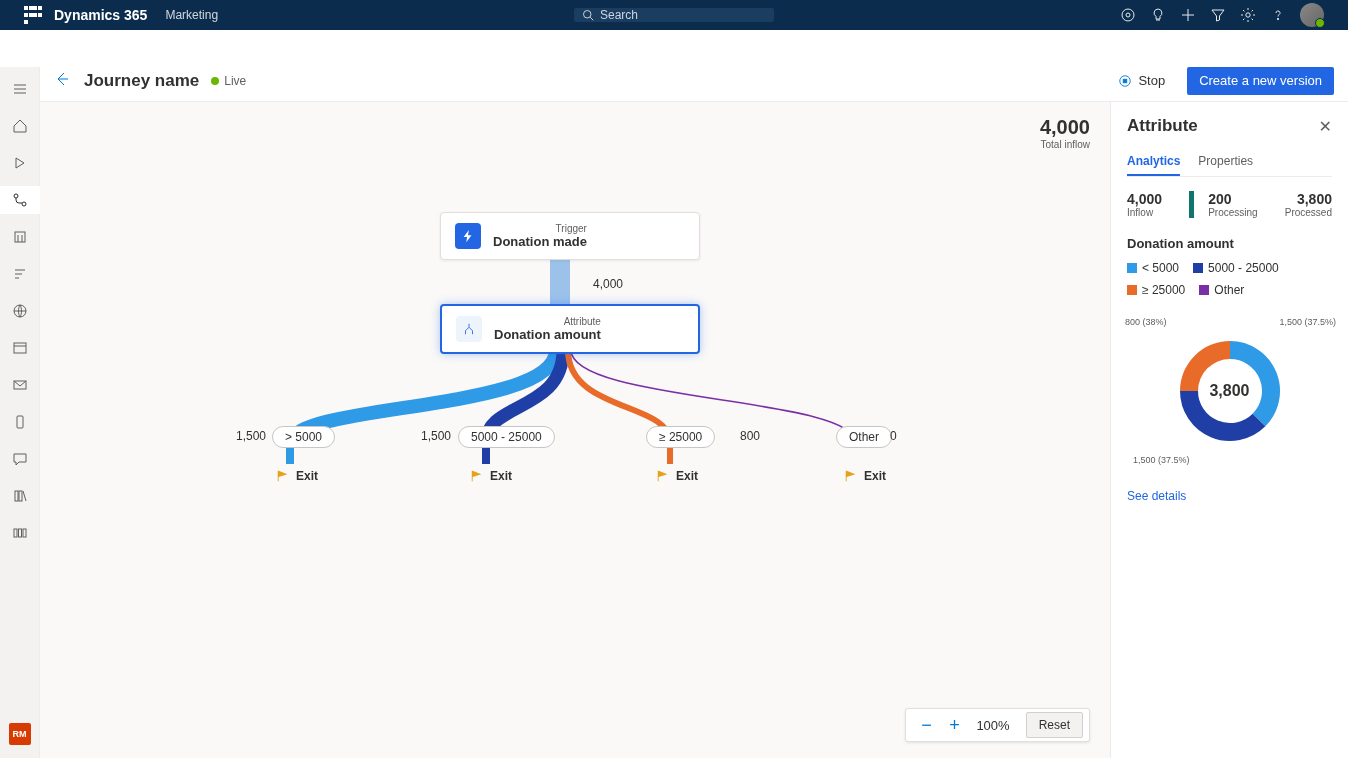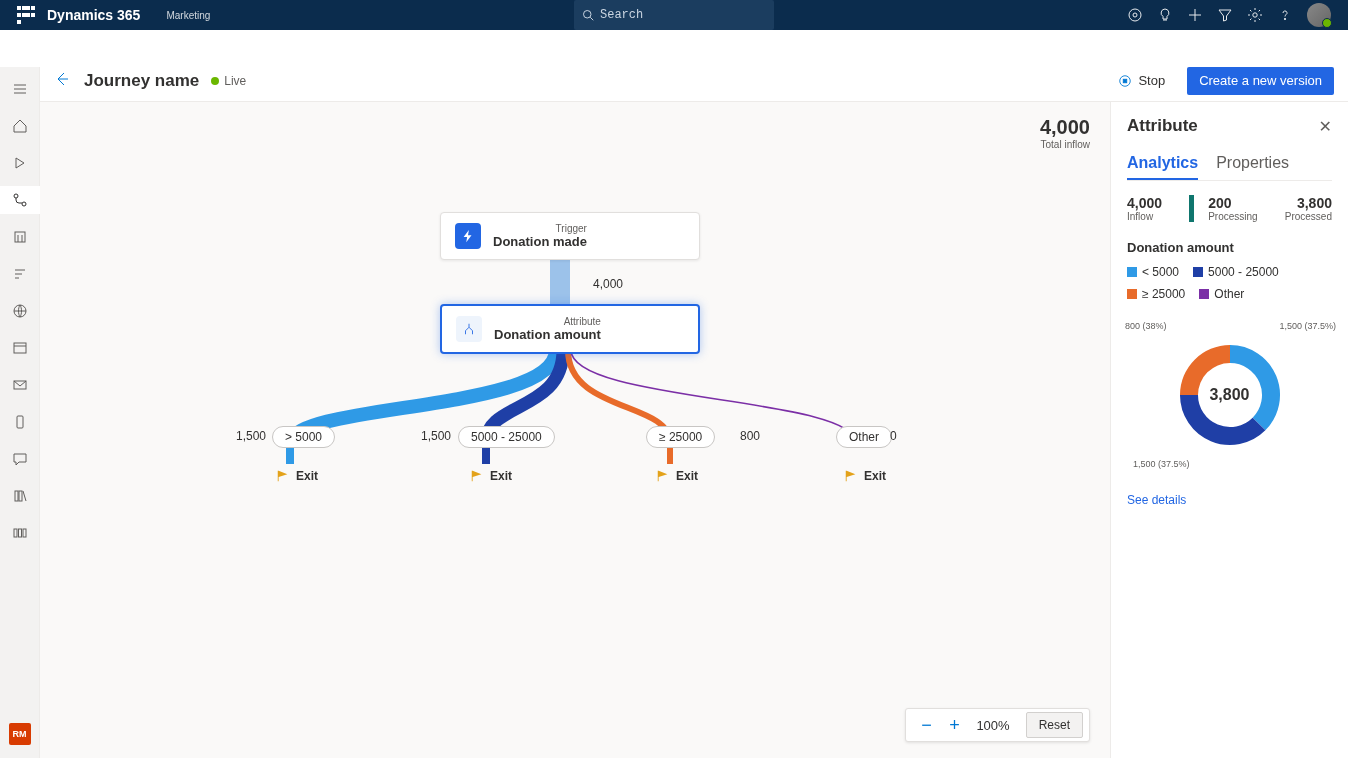--- a/index.html
+++ b/index.html
@@ -1,25 +1,25 @@
 <!DOCTYPE html>
 <html><head>
 <meta charset="utf-8">
 <style>
   * { box-sizing: border-box; }
   html, body { margin:0; padding:0; font-family: "Segoe UI", Arial, sans-serif; font-size:13px; color:#323130; background:#fff; height:100%; }
   #app { display:flex; flex-direction:column; width:1348px; height:758px; position:relative; }
 
   
-  .topbar { height:30px; background:#0b2c4d; color:#fff; display:flex; align-items:center; padding:0 17px; }
+  .topbar { height:30px; background:#0b2c4d; color:#fff; display:flex; align-items:center; padding:0 24px; }
   .topbar .waffle { width:18px; height:18px; display:flex; flex-wrap:wrap; justify-content:space-between; align-content:space-between; cursor:pointer; }
   .topbar .waffle span { width:4px; height:4px; background:#fff; }
   .topbar .brand { font-weight:600; margin-left:12px; font-size:14px; }
-  .topbar .submod { margin-left:26px; opacity:.8; font-size:10px; }
-  .topbar .search { margin-left:auto; position:absolute; left:50%; transform:translateX(-50%); width:200px; height:30px; background:#1b3d5f; border-radius:2px; display:flex; align-items:center; padding:0 8px; color:#cbd6e2; font-size:12px;font-family:Liberation Mono, monospace; }
+  .topbar .submod { margin-left:18px; opacity:.8; font-size:12px; }
+  .topbar .search { margin-left:auto; position:absolute; left:50%; transform:translateX(-50%); width:200px; height:14px; background:#1b3d5f; border-radius:2px; display:flex; align-items:center; padding:0 8px; color:#cbd6e2; font-size:12px; }
   .topbar .search svg { margin-right:6px; }
   .topbar .right-icons { margin-left:auto; display:flex; align-items:center; gap:14px; }
   .topbar .right-icons .ticon { width:16px; height:16px; display:flex; align-items:center; justify-content:center; cursor:pointer; opacity:.9; }
   .topbar .avatar { width:24px; height:24px; border-radius:50%; background:linear-gradient(135deg,#888,#666); position:relative; cursor:pointer; }
   .topbar .avatar::after { content:''; position:absolute; right:-1px; bottom:-1px; width:8px; height:8px; background:#6bb700; border-radius:50%; border:1px solid #0b2c4d; }
 
   
   .shell { flex:1; display:flex; min-height:0; }
   .leftnav { width:40px; background:#f3f2f1; display:flex; flex-direction:column; align-items:center; padding-top:8px; gap:9px; border-right:1px solid #edebe9; position:relative;margin-top:37px; }
   .leftnav .nitem { width:40px; height:28px; display:flex; align-items:center; justify-content:center; cursor:pointer; color:#605e5c; }
@@ -67,21 +67,21 @@
   .zoom { position:absolute; right:20px; bottom:16px; display:flex; align-items:center; background:#fff; border:1px solid #e1dfdd; border-radius:3px; height:34px; padding:0 6px; box-shadow:0 1px 3px rgba(0,0,0,.1); }
   .zoom button { background:none; border:none; cursor:pointer; font-size:18px; width:28px; color:#0078d4; }
   .zoom .zval { font-size:13px; padding:0 8px; }
   .zoom .reset { border:1px solid #d2d0ce; background:#f3f2f1; border-radius:2px; padding:5px 12px; font-size:12px; margin-left:8px; cursor:pointer; color:#323130; }
 
   
   .panel { width:238px; border-left:1px solid #edebe9; background:#fff; display:flex; flex-direction:column; padding:14px 16px; }
   .panel .phead { display:flex; align-items:center; justify-content:space-between; }
   .panel .phead .ptitle { font-size:17px; font-weight:600; }
   .panel .phead .close { cursor:pointer; color:#605e5c; font-size:16px; }
-  .panel .tabs { display:flex; gap:18px; margin-top:12px; border-bottom:1px solid #edebe9; font-size:16px; }
+  .panel .tabs { display:flex; gap:18px; margin-top:12px; border-bottom:1px solid #edebe9; font-size:12px; }
   .panel .tab { padding:6px 0; cursor:pointer; color:#605e5c; }
   .panel .tab.active { color:#2266e3; border-bottom:2px solid #2266e3; font-weight:600; }
   .panel .metrics { display:flex; justify-content:space-between; padding:14px 0; }
   .panel .metric .mv { font-size:14px; font-weight:600; }
   .panel .metric .ml { font-size:10px; color:#605e5c; }
   .panel .metric.sep { border-left:5px solid #0f766e; padding-left:14px; }
   .panel .chart-title { font-size:13px; font-weight:600; margin-top:4px; margin-bottom:10px; }
   .panel .legend { display:flex; flex-wrap:wrap; gap:8px 14px; font-size:12px; margin-bottom:14px; }
   .panel .legend .li { display:flex; align-items:center; }
   .panel .legend .sw { width:10px; height:10px; margin-right:5px; }

